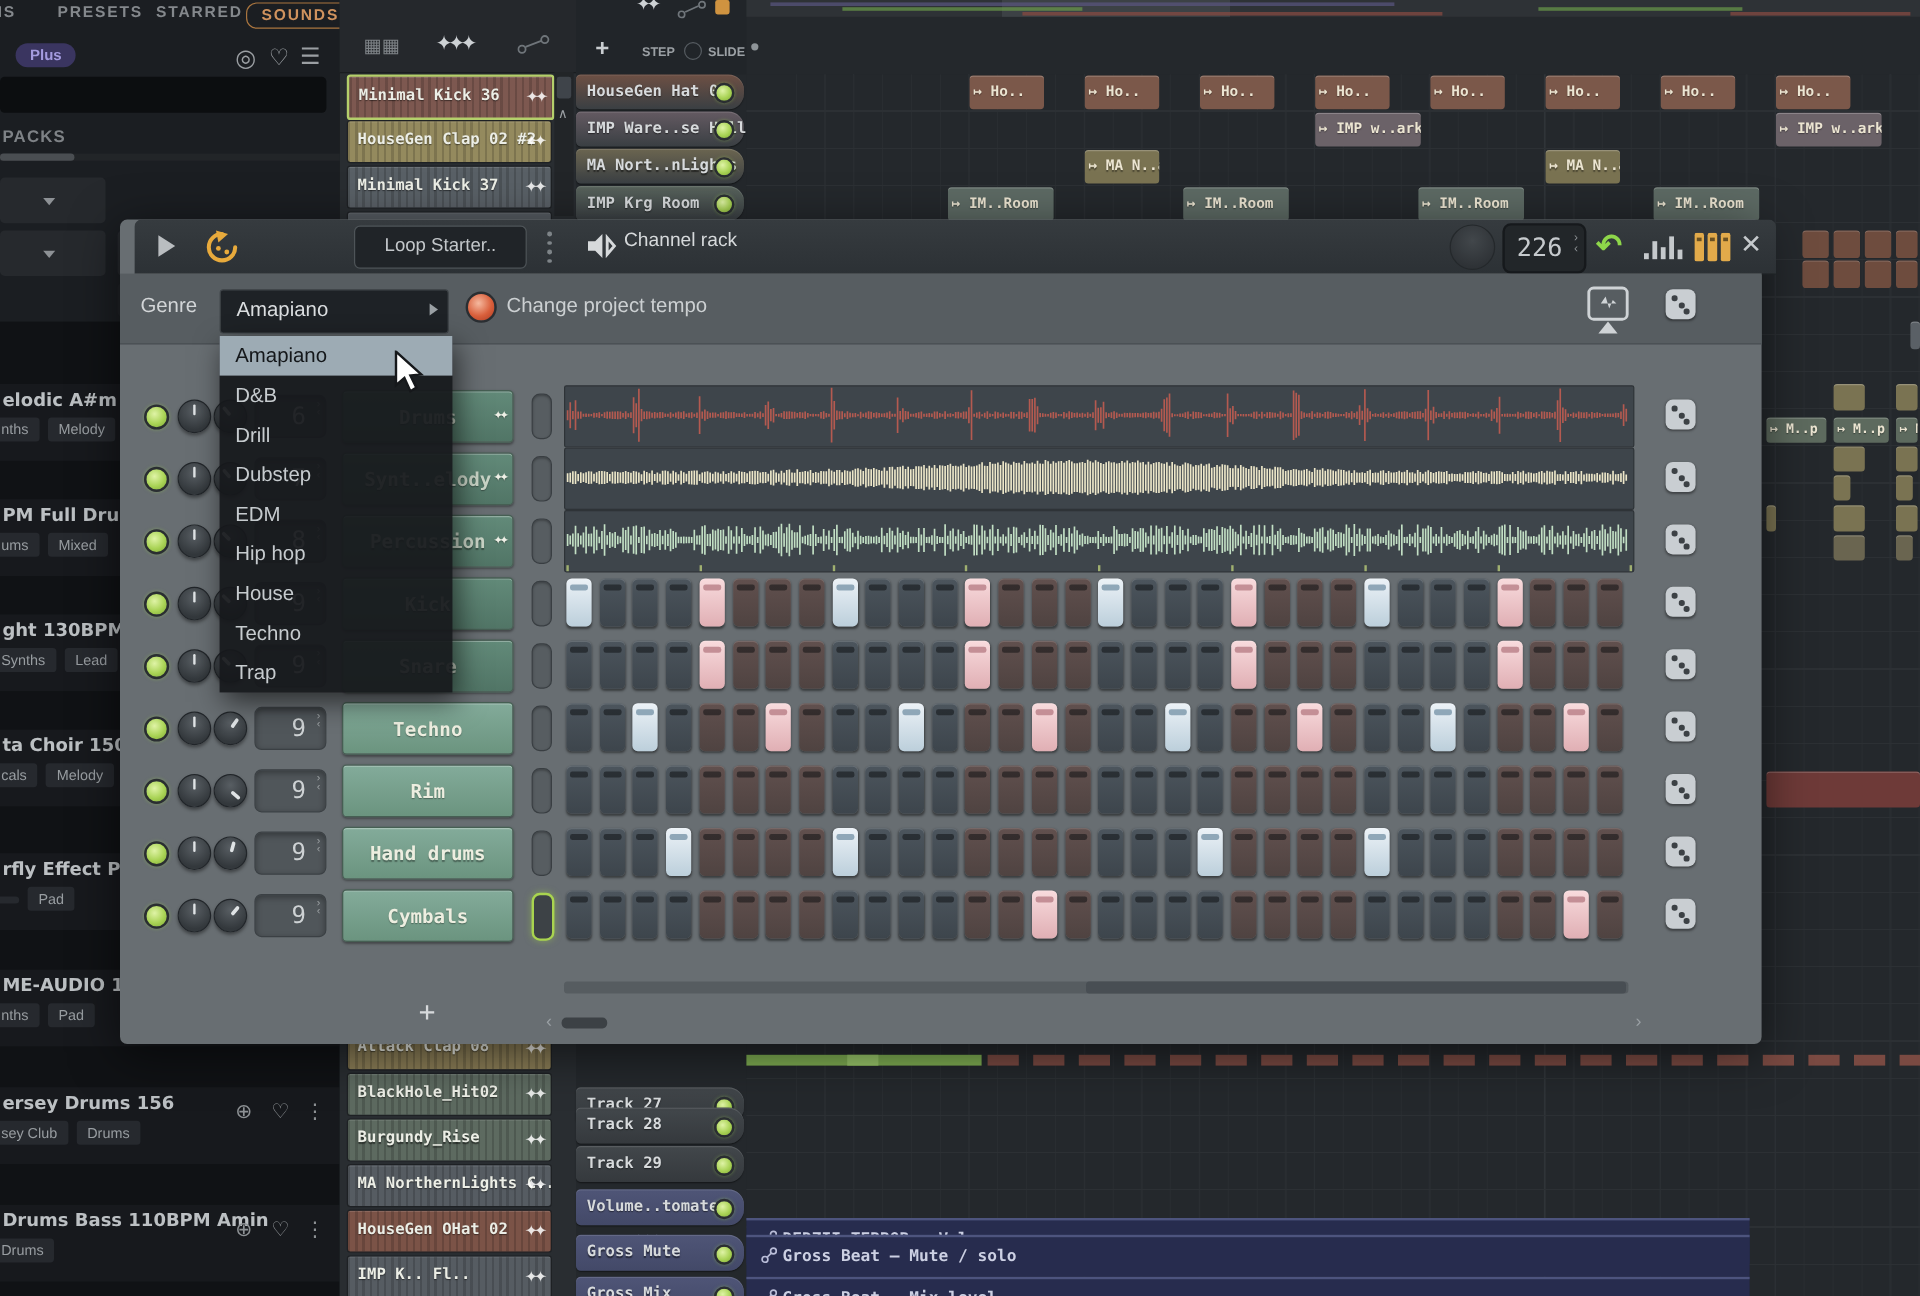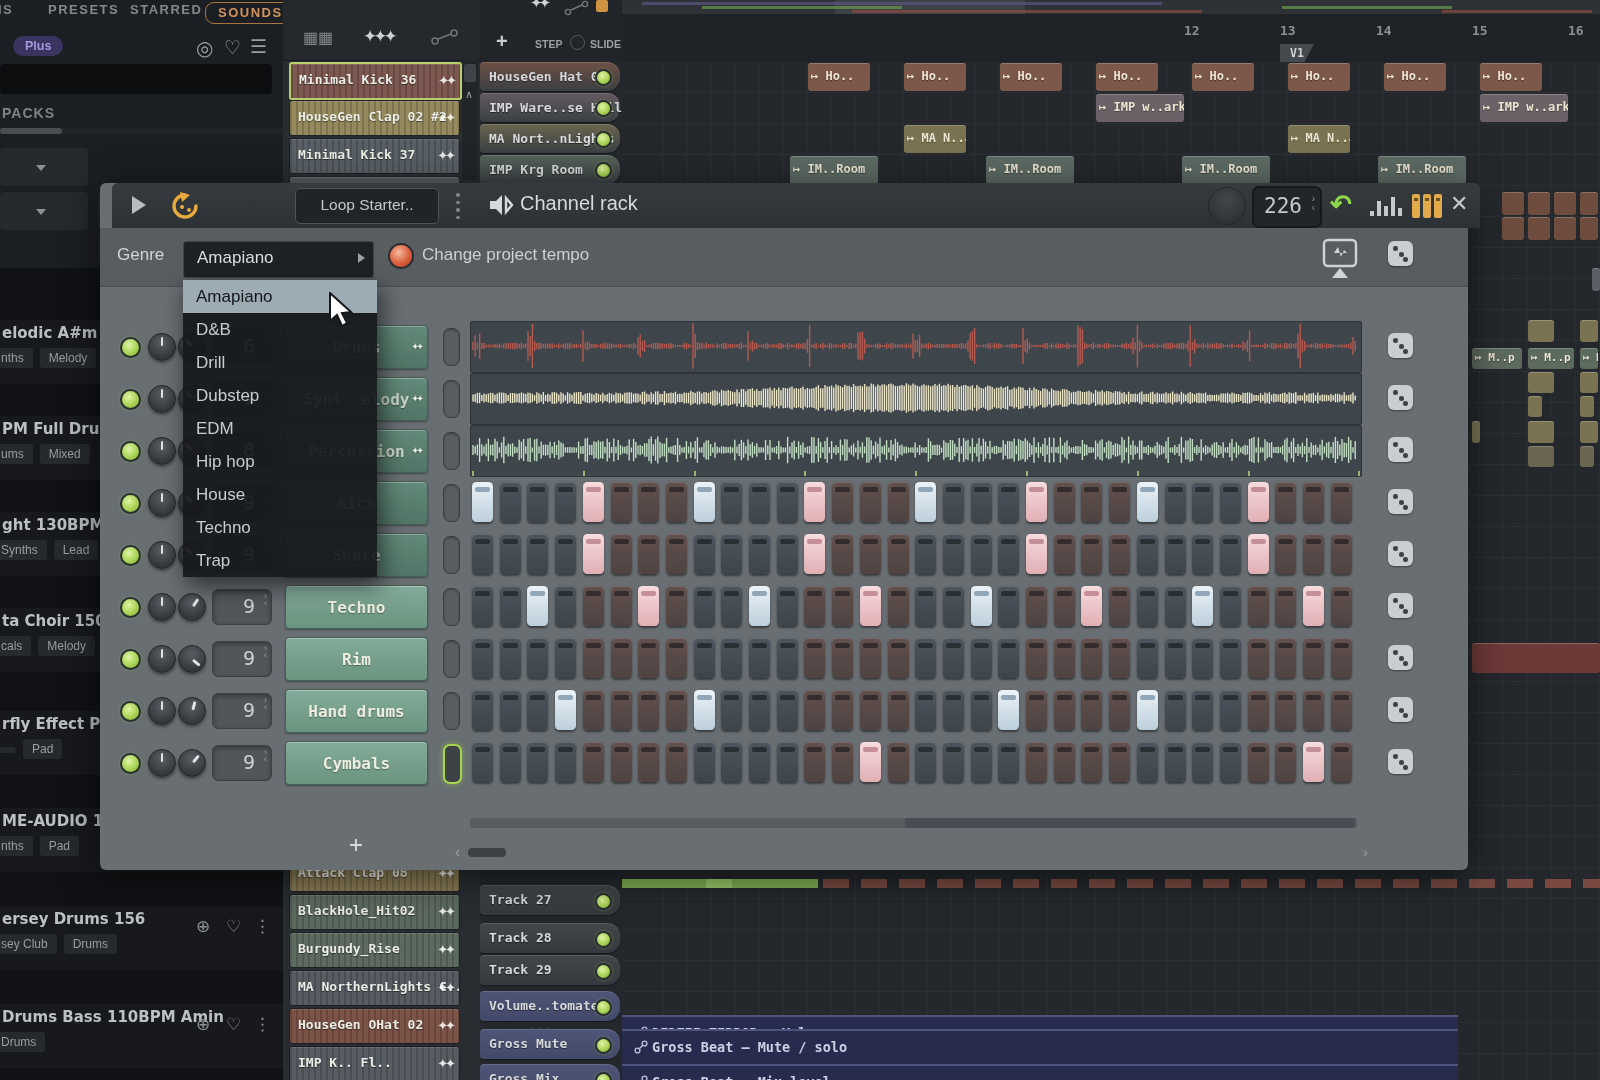--- a/index.html
+++ b/index.html
@@ -64,21 +64,21 @@
   .autorow{position:absolute;left:142px;width:836px;background:#272c4e;border-top:2px solid #4d547e;}
   .autorow .al{position:absolute;left:12px;top:8px;font-family:"DejaVu Sans Mono",monospace;font-weight:bold;
      font-size:13.5px;color:#ccd0e3;white-space:nowrap;}
   
   #rack{left:100px;top:183px;width:1368px;height:687px;background:#686e72;border-radius:6px;
         box-shadow:0 8px 40px rgba(0,0,0,.55);}
   #rack-titlebar{position:absolute;left:12px;top:0;width:100%;height:45px;border-radius:6px 6px 0 0;
         background:linear-gradient(#363b3f,#2c3135);border-bottom:1px solid #1f2326;}
   #plugin-btn{position:absolute;left:183px;top:5px;width:142px;height:34px;background:#202428;border:1.5px solid #4e5458;
         border-radius:5px;color:#c3c7ca;font-size:15.5px;text-align:center;line-height:32px;}
-  #rack-title{position:absolute;left:408px;top:9px;font-size:20px;color:#d6d9db;font-weight:500;}
+  #rack-title{position:absolute;left:408px;top:9px;font-size:16px;color:#d6d9db;font-weight:500;}
   #genre-bar{position:absolute;left:0;top:45px;width:100%;height:58px;background:#575d61;border-bottom:1px solid #494f53;}
   .glabel{position:absolute;font-size:17px;color:#d2d5d7;}
   #genre-select{position:absolute;left:83px;top:13px;width:189px;height:35px;background:#1e2226;border:1px solid #3f4448;
         border-radius:3px;}
   #genre-select .gv{position:absolute;left:13px;top:6px;font-size:17px;color:#dadddf;}
   #genre-menu{position:absolute;left:83px;top:97px;width:194px;background:rgba(21,24,27,.93);z-index:40;
         box-shadow:4px 8px 22px rgba(0,0,0,.6);}
   .mitem{height:33px;line-height:33px;padding-left:13px;font-size:17px;color:#c6cbce;}
   .mitem.sel{background:#9dabb4;color:#14171a;}
   .numbox{position:absolute;width:58px;height:34px;background:#50565a;border:1px solid #3b4044;border-radius:6px;
@@ -274,28 +274,20 @@
       <span class="abs" style="left:146px;top:36px;width:6px;height:6px;background:#8e9498;border-radius:50%;"></span>
     </div>
     <div id="minimap">
       <div class="abs" style="left:213px;top:0;width:190px;height:14px;background:#3c4145;"></div>
       <div class="abs" style="left:20px;top:2px;width:520px;height:3px;background:#5a5580;opacity:.7;"></div>
       <div class="abs" style="left:80px;top:6px;width:200px;height:3px;background:#6a9a4a;opacity:.7;"></div>
       <div class="abs" style="left:660px;top:6px;width:170px;height:3px;background:#6a9a4a;opacity:.7;"></div>
       <div class="abs" style="left:230px;top:10px;width:350px;height:3px;background:#8a4a42;opacity:.7;"></div>
       <div class="abs" style="left:820px;top:10px;width:150px;height:3px;background:#8a4a42;opacity:.7;"></div>
     </div>
-    <div id="timeline">
-        <div class="tlnum" style="left: 562px;">12</div>
-        <div class="tlnum" style="left: 658px;">13</div>
-        <div class="tlnum" style="left: 754px;">14</div>
-        <div class="tlnum" style="left: 850px;">15</div>
-        <div class="tlnum" style="left: 946px;">16</div>
-        <div id="marker-v1" style="left: 658px;">V1</div>
-      </div>
     <div id="grid"></div>
     <div id="tracknames">
         <div class="trackpill abs" style="top: 62px; background: linear-gradient(rgb(110, 80, 68), rgb(58, 63, 67));">
           <span class="tn">HouseGen Hat 02</span>
           <span class="led" style="right: 8px; top: 7px; width: 13px; height: 13px; position: absolute;"></span>
         </div>
         <div class="trackpill abs" style="top: 93px; background: linear-gradient(rgb(100, 90, 98), rgb(58, 63, 67));">
           <span class="tn">IMP Ware..se Hall</span>
           <span class="led" style="right: 8px; top: 7px; width: 13px; height: 13px; position: absolute;"></span>
         </div>
@@ -405,21 +397,21 @@
         <div class="abs" style="left: 761px; top: 879px; width: 26px; height: 9px; background: rgb(122, 74, 66);"></div>
         <div class="abs" style="left: 799px; top: 879px; width: 26px; height: 9px; background: rgb(122, 74, 66);"></div>
         <div class="abs" style="left: 837px; top: 879px; width: 26px; height: 9px; background: rgb(122, 74, 66);"></div>
         <div class="abs" style="left: 875px; top: 879px; width: 26px; height: 9px; background: rgb(122, 74, 66);"></div>
         <div class="abs" style="left: 913px; top: 879px; width: 26px; height: 9px; background: rgb(122, 74, 66);"></div>
         <div class="abs" style="left: 951px; top: 879px; width: 26px; height: 9px; background: rgb(122, 74, 66);"></div>
         <div class="abs" style="left: 989px; top: 879px; width: 26px; height: 9px; background: rgb(122, 74, 66);"></div>
         <div class="abs" style="left: 1027px; top: 879px; width: 26px; height: 9px; background: rgb(122, 74, 66);"></div>
         <div class="abs" style="left: 1065px; top: 879px; width: 26px; height: 9px; background: rgb(122, 74, 66);"></div>
         <div class="abs" style="left: 1103px; top: 879px; width: 26px; height: 9px; background: rgb(122, 74, 66);"></div>
-        <div class="trackpill abs darkpill" style="top: 885px; height: 30px; text-align: right;">
+        <div class="trackpill abs darkpill" style="top: 906px; height: 30px; text-align: right;">
           <span class="tn">Track 27</span>
           <span class="led" style="right: 8px; top: 8px; width: 13px; height: 13px; position: absolute;"></span>
         </div>
         <div class="trackpill abs darkpill" style="top: 923px; height: 30px;">
           <span class="tn">Track 28</span>
           <span class="led" style="right: 8px; top: 8px; width: 13px; height: 13px; position: absolute;"></span>
         </div>
         <div class="trackpill abs darkpill" style="top: 955px; height: 30px;">
           <span class="tn">Track 29</span>
           <span class="led" style="right: 8px; top: 8px; width: 13px; height: 13px; position: absolute;"></span>

